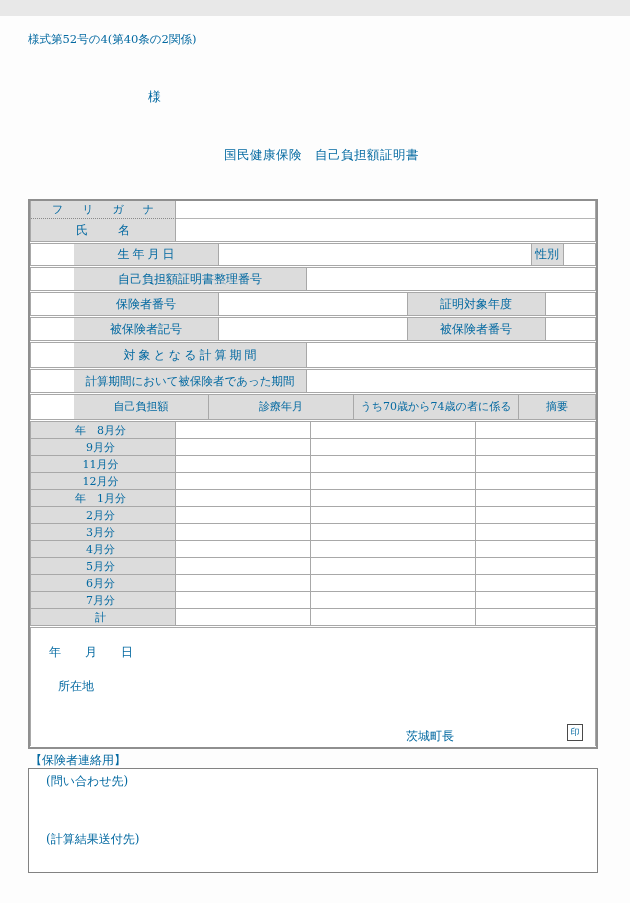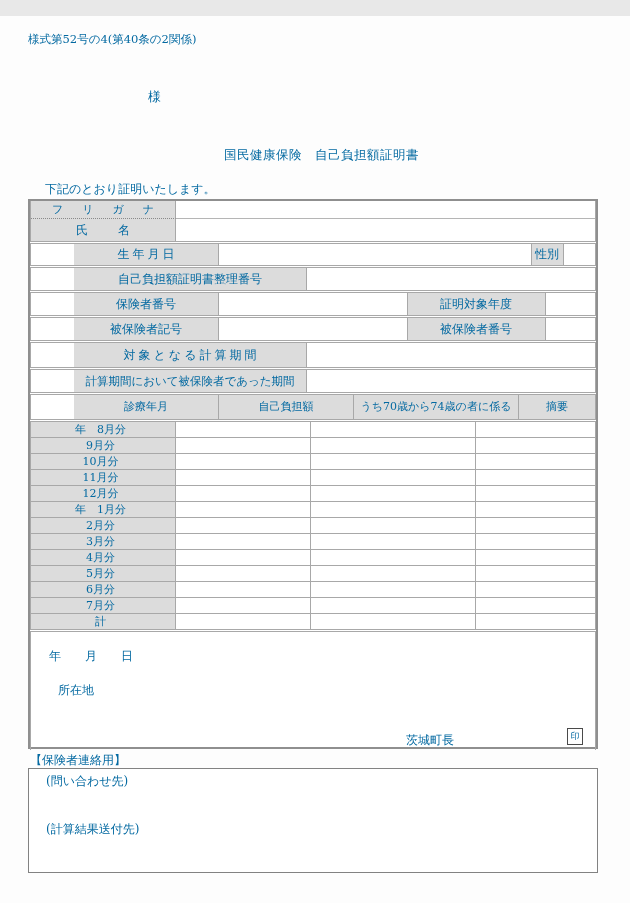--- a/index.html
+++ b/index.html
@@ -86,31 +86,30 @@
     border: 1px solid #4a4a4a; font-size: 9px;
     display:flex; align-items:center; justify-content:center;
   }
 
   .renraku-label { left: 30px; top: 736px; font-size: 12px; }
   .renraku-box {
     left: 28px; top: 752px; width: 570px; height: 105px;
     border: 1px solid #828282; background: #fff;
   }
   .inq { position:absolute; left: 17px; top: 4px; font-size: 12px; }
-  .res { position:absolute; left: 17px; top: 52px; font-size: 12px; }
+  .res { position:absolute; left: 17px; top: 62px; font-size: 12px; }
 </style>
 </head>
 <body>
 
 <div class="page">
 
   <div class="abs form-no">様式第52号の4(第40条の2関係)</div>
   <div class="abs sama">様</div>
   <div class="abs doc-title">国民健康保険　自己負担額証明書</div>
-  <div class="abs intro">下記のとおり証明いたします。</div>
 
   <div class="abs main-table">
 
     <div class="frow row-fn">
       <div class="fn-col fn-left">
         <div class="fn-top">
             <span class="ls20">フリガナ</span>
           </div>
         <div class="fn-bottom">
             <span class="ls30">氏名</span>
@@ -156,42 +155,36 @@
         </div>
       <div class="val"></div>
     </div>
 
     <div class="frow row-insperiod">
       <div class="lbl w233">計算期間において被保険者であった期間</div>
       <div class="val"></div>
     </div>
 
     <div class="frow row-mhead">
+      <div class="lbl c2" style="width:135px">自己負担額</div>
       <div class="lbl w145">診療年月</div>
-      <div class="lbl c2" style="width:135px">自己負担額</div>
       <div class="lbl c3" style="width:165px">うち70歳から74歳の者に係る</div>
       <div class="lbl" style="flex:1 1 auto; border-right:none">摘要</div>
     </div>
 
     <table class="mtable">
       <tbody>
           <tr>
             <td class="m-label">年　8月分</td>
             <td class="c2"></td>
             <td class="c3"></td>
             <td></td>
           </tr>
       <tr>
             <td class="m-label">9月分</td>
-            <td class="c2"></td>
-            <td class="c3"></td>
-            <td></td>
-          </tr>
-      <tr>
-            <td class="m-label">10月分</td>
             <td class="c2"></td>
             <td class="c3"></td>
             <td></td>
           </tr>
       <tr>
             <td class="m-label">11月分</td>
             <td class="c2"></td>
             <td class="c3"></td>
             <td></td>
           </tr>

